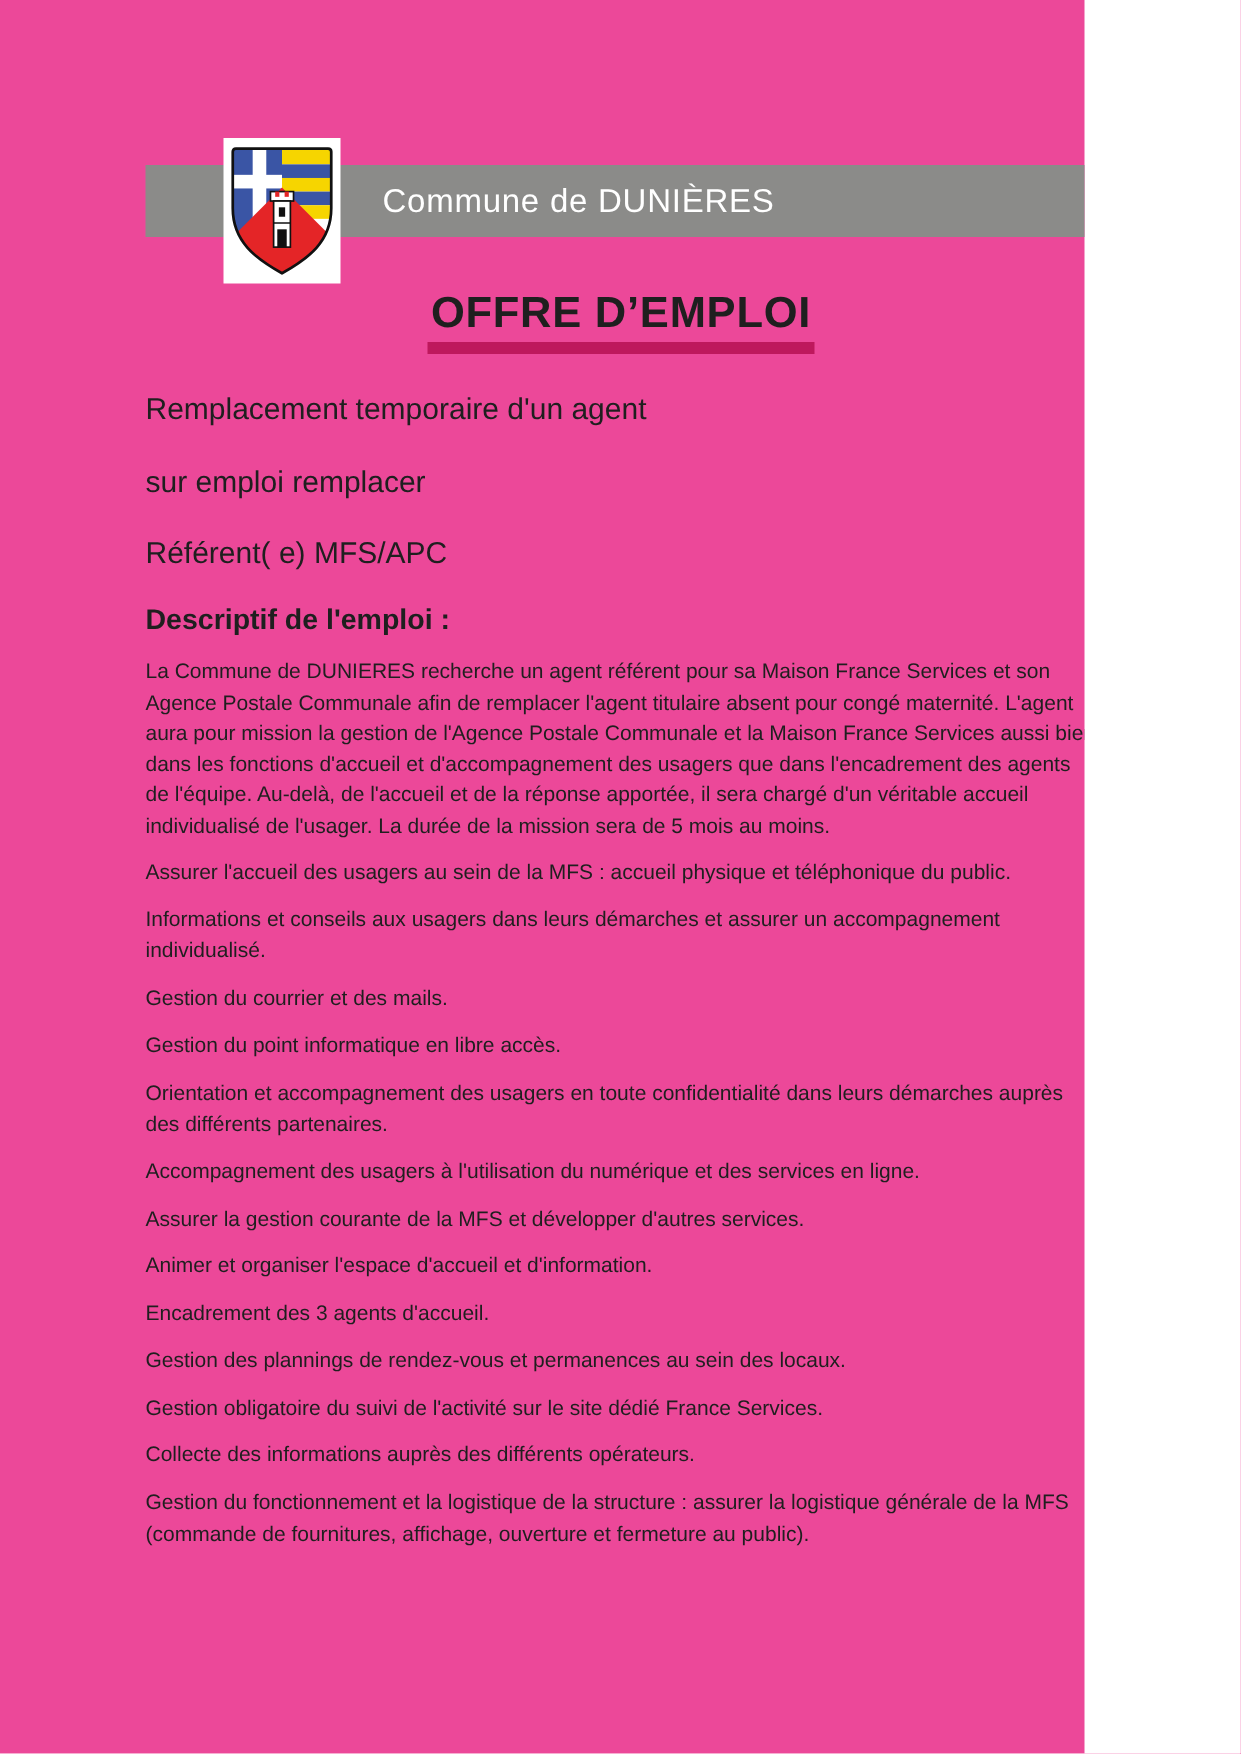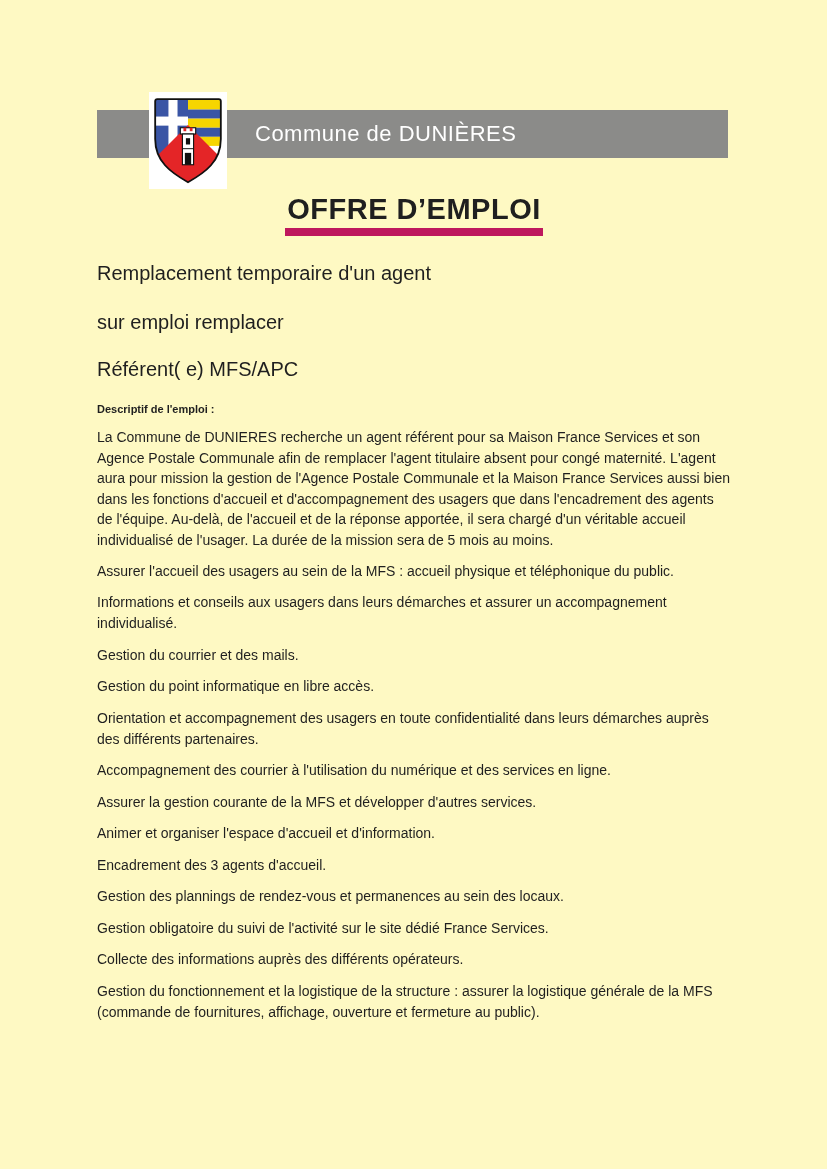--- a/index.html
+++ b/index.html
@@ -6,22 +6,22 @@
     --banner-gray:#8b8b89;
     --crest-blue:#3a55a5;
     --crest-yellow:#f6d500;
     --crest-red:#e42527;
     --text-color:#1f1f1f;
   }
   *{box-sizing:border-box;}
   html,body{margin:0;padding:0;background:#ffffff;}
   .page{
     position:relative;
-    width:827px;height:1169px;
-    background:#fef9c3;
+    width:723px;height:1169px;
+    background:#ec4899;
     overflow:hidden;
     font-family:"Liberation Sans", sans-serif;
     color:var(--text-color);
   }
   .banner{
     position:absolute;left:97px;top:110px;width:631px;height:48px;
     background:var(--banner-gray);
   }
   .banner-text{
     display:block;margin-left:158px;line-height:48px;
@@ -46,21 +46,21 @@
   }
   .doc-title .u{
     display:inline-block;border-bottom:8px solid #be185d;padding:0 2px 2px 2px;
   }
   .subtitle{
     margin-top:26px;text-align:left;
     font-size:20px;font-weight:normal;
   }
   .subtitle.s3{margin-top:24px;}
   .sec-heading{
-    margin:22px 0 0 0;font-size:11px;font-weight:bold;
+    margin:22px 0 0 0;font-size:19px;font-weight:bold;
   }
   .sec-heading.missions{margin-top:16px;}
   .body-p{
     margin:12px 0 0 0;font-size:14px;line-height:20.5px;
   }
   .mission{
     margin:10.5px 0 0 0;font-size:14px;line-height:21px;
   }
 </style>
 </head>
@@ -118,21 +118,21 @@
 
     <h2 class="sec-heading">Descriptif de l'emploi :</h2>
     <p class="body-p">La Commune de DUNIERES recherche un agent référent pour sa Maison France Services et son Agence Postale Communale afin de remplacer l'agent titulaire absent pour congé maternité. L'agent aura pour mission la gestion de l'Agence Postale Communale et la Maison France Services aussi bien dans les fonctions d'accueil et d'accompagnement des usagers que dans l'encadrement des agents de l'équipe. Au-delà, de l'accueil et de la réponse apportée, il sera chargé d'un véritable accueil individualisé de l'usager. La durée de la mission sera de 5 mois au moins.</p>
 
 
     <p class="mission">Assurer l'accueil des usagers au sein de la MFS : accueil physique et téléphonique du public.</p>
     <p class="mission">Informations et conseils aux usagers dans leurs démarches et assurer un accompagnement individualisé.</p>
     <p class="mission">Gestion du courrier et des mails.</p>
     <p class="mission">Gestion du point informatique en libre accès.</p>
     <p class="mission">Orientation et accompagnement des usagers en toute confidentialité dans leurs démarches auprès des différents partenaires.</p>
-    <p class="mission">Accompagnement des courrier à l'utilisation du numérique et des services en ligne.</p>
+    <p class="mission">Accompagnement des usagers à l'utilisation du numérique et des services en ligne.</p>
     <p class="mission">Assurer la gestion courante de la MFS et développer d'autres services.</p>
     <p class="mission">Animer et organiser l'espace d'accueil et d'information.</p>
     <p class="mission">Encadrement des 3 agents d'accueil.</p>
     <p class="mission">Gestion des plannings de rendez-vous et permanences au sein des locaux.</p>
     <p class="mission">Gestion obligatoire du suivi de l'activité sur le site dédié France Services.</p>
     <p class="mission">Collecte des informations auprès des différents opérateurs.</p>
     <p class="mission">Gestion du fonctionnement et la logistique de la structure : assurer la logistique générale de la MFS (commande de fournitures, affichage, ouverture et fermeture au public).</p>
   </div>
 
 </div>

